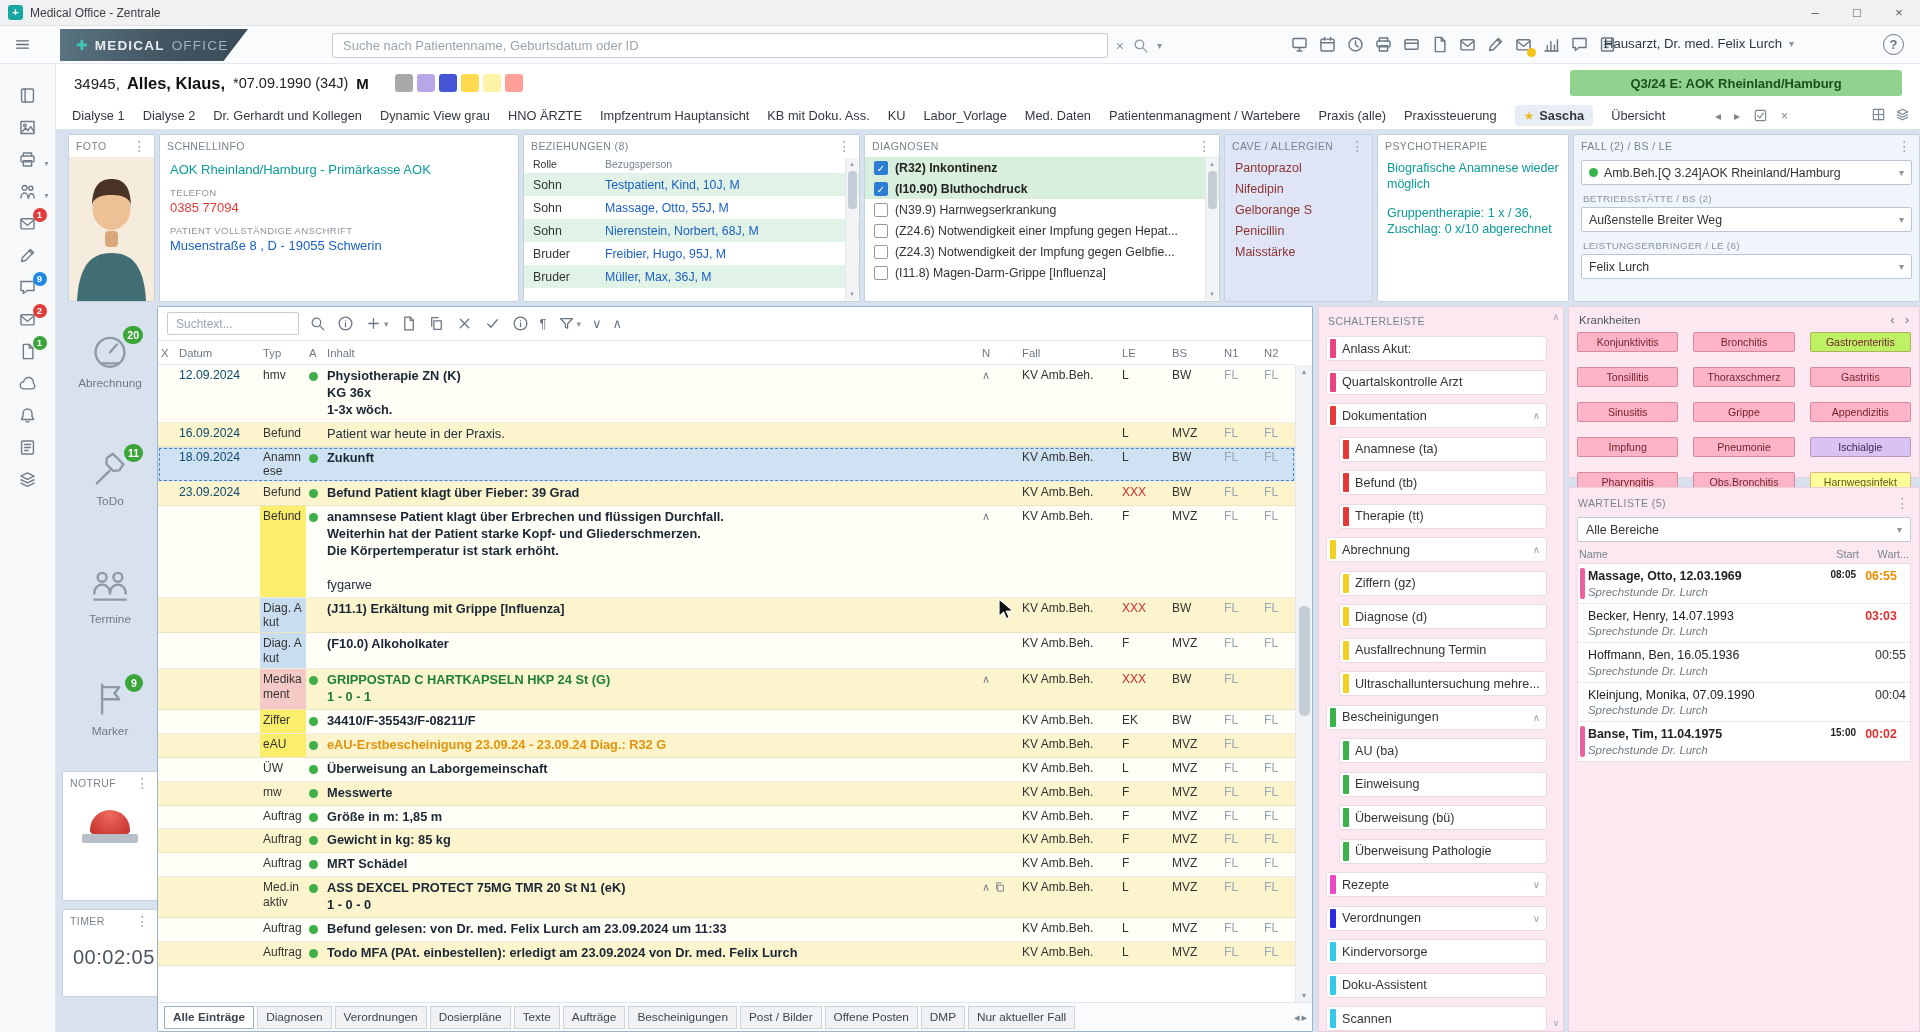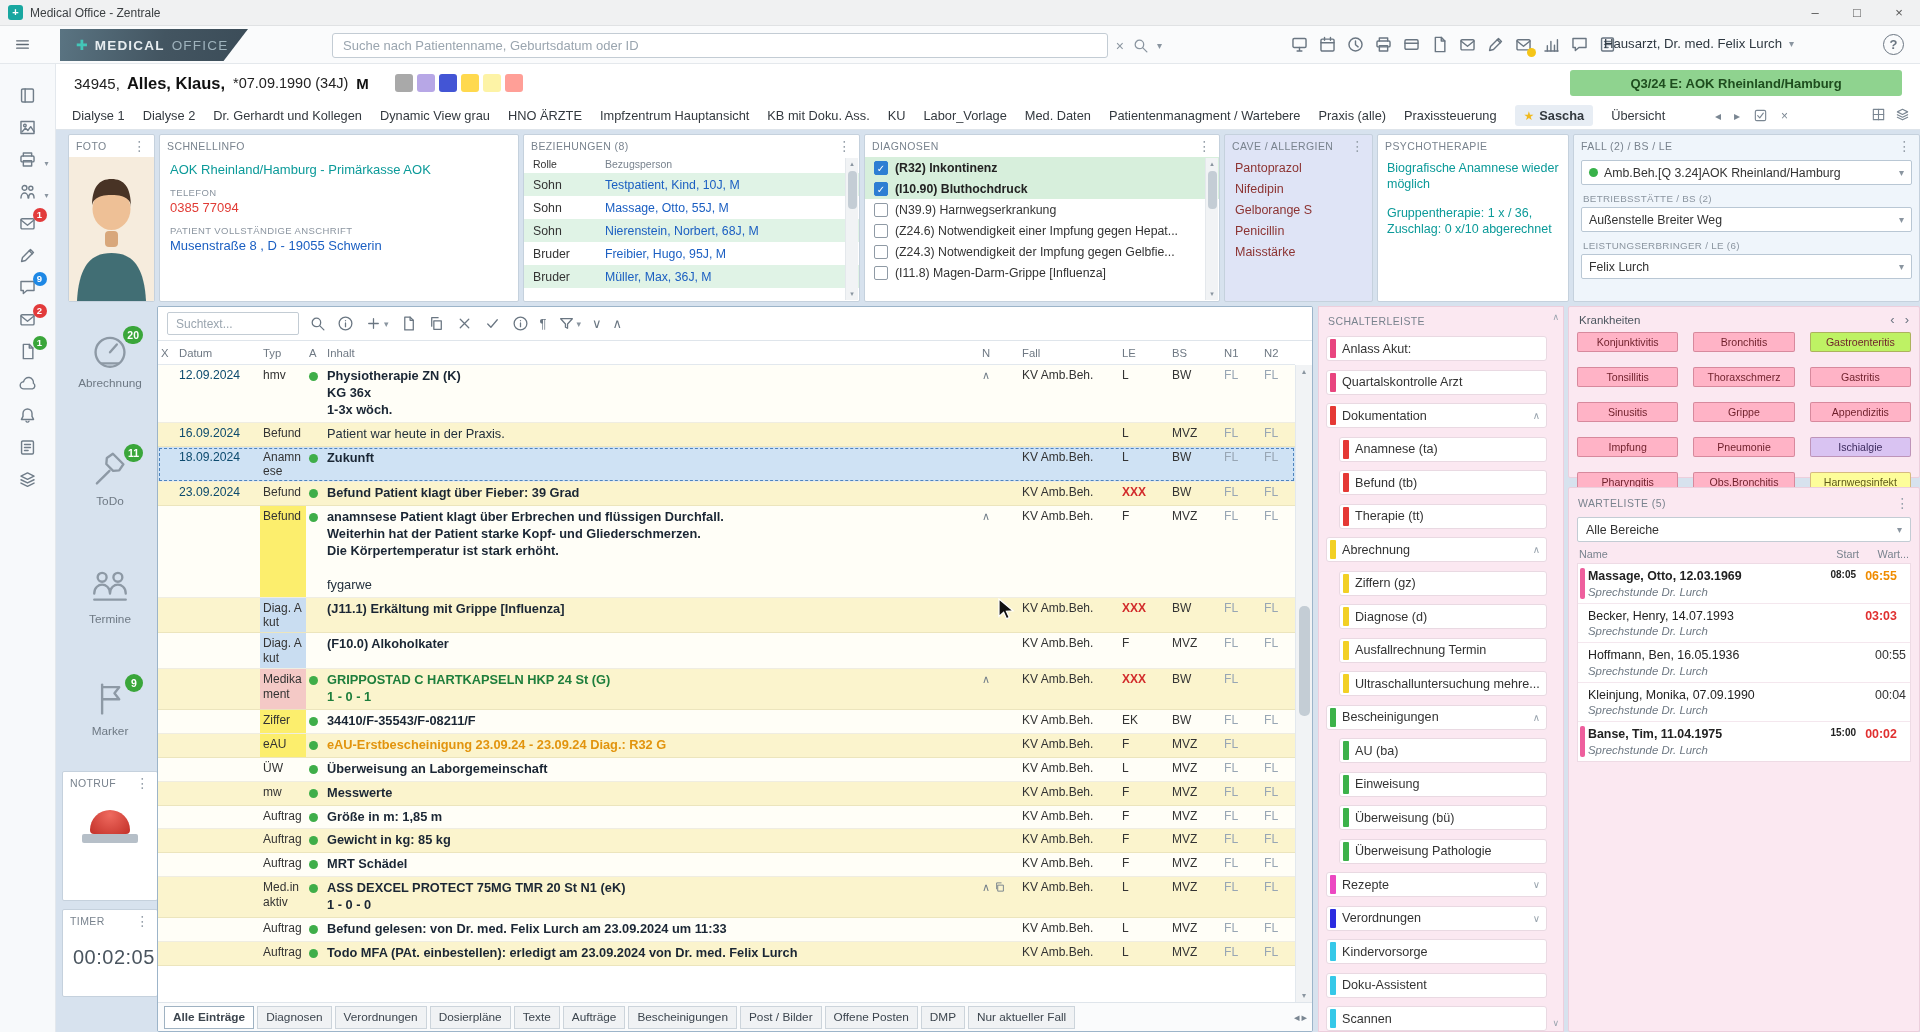--- a/index.html
+++ b/index.html
@@ -135,21 +135,21 @@
 .ca{width:18px;padding-top:7px}
 .dot{width:9px;height:9px;border-radius:50%;background:#3fae49;display:block}
 .cinh{flex:1;line-height:1.32;padding-right:6px}
 .ln{font-size:12.8px;color:#23303d}
 .ln.b{font-weight:bold;color:#1a2634}
 .cn{width:40px;color:#717d89;display:flex;gap:4px;padding-top:4px}
 .rowchev{font-size:11px}
 .rowcopy .iconsvg{width:12px;height:12px}
 .cfall{width:100px;font-size:12px}
 .cle{width:50px;font-size:12px}
-.cle.red{color:#d22b2b;font-weight:bold}
+.cle.red{color:#d22b2b;font-weight:normal}
 .cbs{width:52px;font-size:12px}
 .cn1{width:40px;color:#98a6b4}
 .cn2{width:34px;color:#98a6b4}
 .tltrack{position:absolute;top:58px;right:0;bottom:29px;width:17px;background:#f1f3f5;border-left:1px solid #e2e8ee;display:flex;flex-direction:column;align-items:center;font-size:8px;color:#8a95a0;padding:2px 0}
 .tlthumb{width:11px;height:110px;background:#c4cdd5;border-radius:5px;margin-top:230px}
 .tlfoot{position:absolute;left:0;right:0;bottom:0;height:29px;border-top:1px solid #dfe5eb;background:#fafbfc;display:flex;align-items:center;gap:3px;padding:0 6px}
 .ftab{border:1px solid #ccd4db;background:#f0f2f4;font-size:11.8px;color:#3c454e;padding:3.5px 8px;white-space:nowrap}
 .ftab.active{background:#fff;font-weight:bold;border-color:#9fb2c2}
 .tlfootnav{position:absolute;right:3px;bottom:7px;color:#7a8692;font-size:11px;letter-spacing:2px}
 

